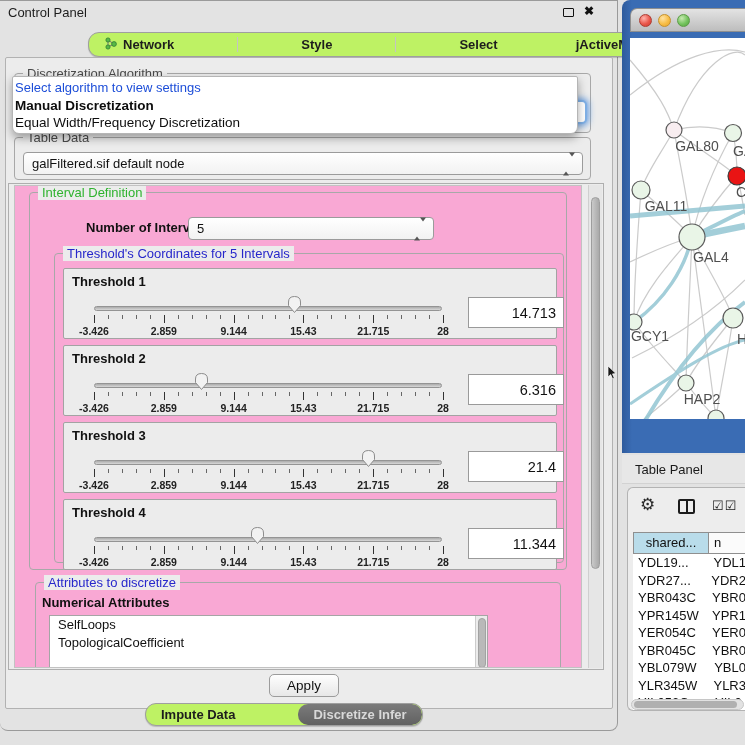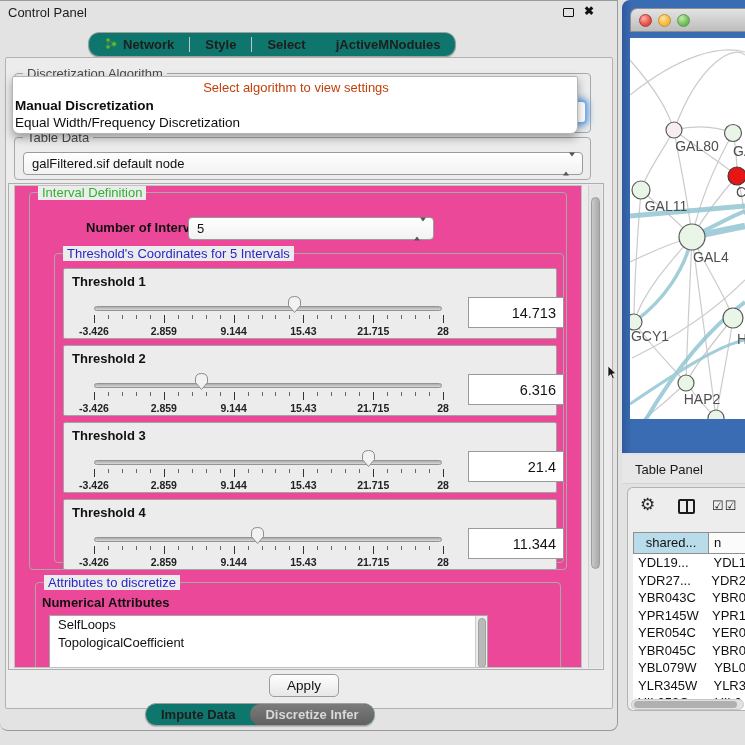--- a/index.html
+++ b/index.html
@@ -11,23 +11,23 @@
   .cp { position:absolute; left:0; top:0; width:618px; height:731px;
         background:#e3e3e3; border:1px solid #9a9a9a; border-left:none;
         border-radius:0 0 8px 8px; }
   .cp-titlebar { position:absolute; left:0; top:0; width:100%; height:22px; }
   .cp-title { position:absolute; left:8px; top:4px; font-size:13px; color:#1c1c1c; }
   .float-btn { position:absolute; left:563px; top:7px; width:11px; height:9px;
                border:1.5px solid #111; border-radius:1px; }
   .close-btn { position:absolute; left:584px; top:3px; font-size:12px; font-weight:bold; color:#111; }
 
   
-  .tabbar { position:absolute; display:flex; height:25px; background:#0f766e;
+  .tabbar { position:absolute; display:flex; height:25px; background:#bef264;
             border:1px solid #9f9f9f; border-radius:11px; overflow:hidden;
-            box-shadow:0 1px 1px rgba(0,0,0,.18); }
+            box-shadow:0 1px 1px rgba(0,0,0,.18);gap:48px; }
   .tabbar.top { left:88px; top:31px; }
   .tabbar.bottom { left:145px; top:702px; height:23px; z-index:30; }
   .tabseg { display:flex; align-items:center; justify-content:center;
             font-size:13px; font-weight:bold; color:#1d1d1d; padding:0 15px; white-space:nowrap; }
   .tabseg.sel { background:linear-gradient(#7b7b7b,#616161); color:#d9d9d9; border-radius:10px; }
   .tabdiv { width:1px; background:#c4c4c4; margin:4px 0; }
   .net-ic { margin-right:6px; display:inline-block; }
 
   .cp-main { position:absolute; left:5px; top:56px; width:608px; height:652px;
              background:#ececec; border:1px solid #b2b2b2; border-radius:2px; }
@@ -53,29 +53,29 @@
   .tri-up, .tri-down { width:0; height:0; border-left:3.5px solid transparent;
                        border-right:3.5px solid transparent; margin:2px 0; }
   .tri-up { border-bottom:4.5px solid #555; }
   .tri-down { border-top:4.5px solid #555; }
   .td-combo { left:8px; top:14px; width:560px; height:23px; }
 
   
   .algo-popup { position:absolute; left:12px; top:76px; width:566px; height:58px;
                 background:#fff; border:1px solid #b5b5b5; border-radius:2px 2px 7px 7px;
                 box-shadow:0 4px 10px rgba(0,0,0,.35); z-index:40; padding:3px 0 0 2px; }
-  .popup-prompt { text-align:center; color:#c2410c; font-size:13px; height:17px; }
+  .popup-prompt { color:#1d4ed8; font-size:13px; height:17px; }
   .popup-option { font-size:13.5px; color:#0d0d0d; height:17px; line-height:17px; }
   .popup-option.first { font-weight:bold; }
 
   
   .sp { position:absolute; left:2px; top:125px; width:596px; height:487px;
         border:1px solid #aeaeae; background:#ececec; }
   .sp-content { position:absolute; left:5px; top:1px; width:568px; height:483px;
-                border:1px solid #c2c2c2; background:#ec4899; overflow:hidden; }
+                border:1px solid #c2c2c2; background:#f9a8d4; overflow:hidden; }
   .vsb { position:absolute; right:1px; top:1px; width:14px; height:483px;
          background:#e6e6e6; border-left:1px solid #cfcfcf; }
   .vsb-thumb { position:absolute; left:2px; top:12px; width:9px; height:372px; border-radius:5px;
                background:linear-gradient(90deg,#c9c9c9,#a9a9a9); border:1px solid #9d9d9d; }
 
   .g-interval { left:14px; top:6px; width:538px; height:378px; }
   .noi-label { position:absolute; left:56px; top:27px; font-weight:bold; font-size:13px; }
   .noi-combo { left:158px; top:24px; width:246px; height:23px; }
 
   .g-thresholds { left:24px; top:60px; width:510px; height:310px; }

